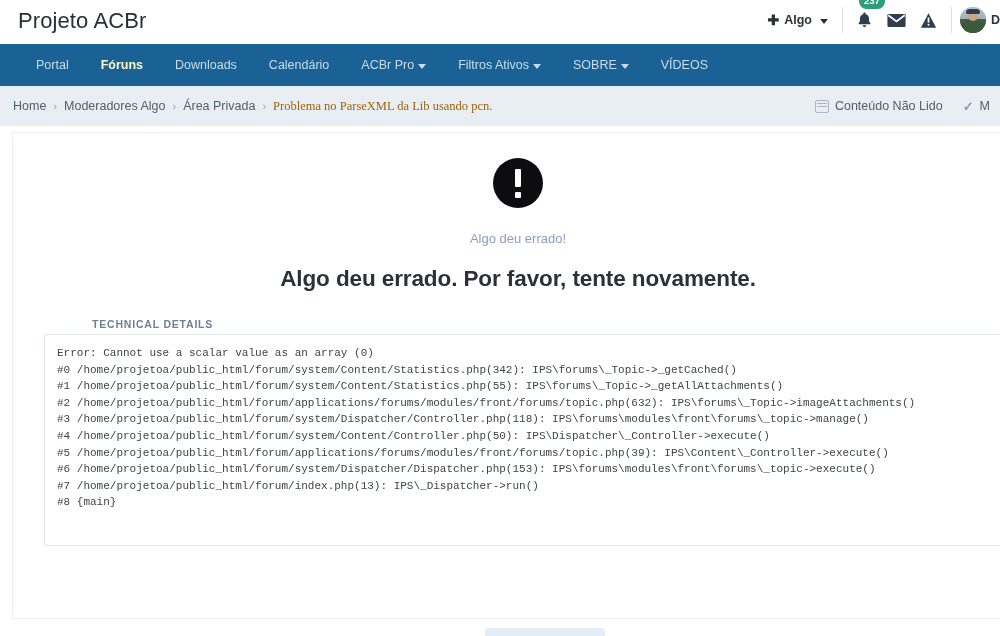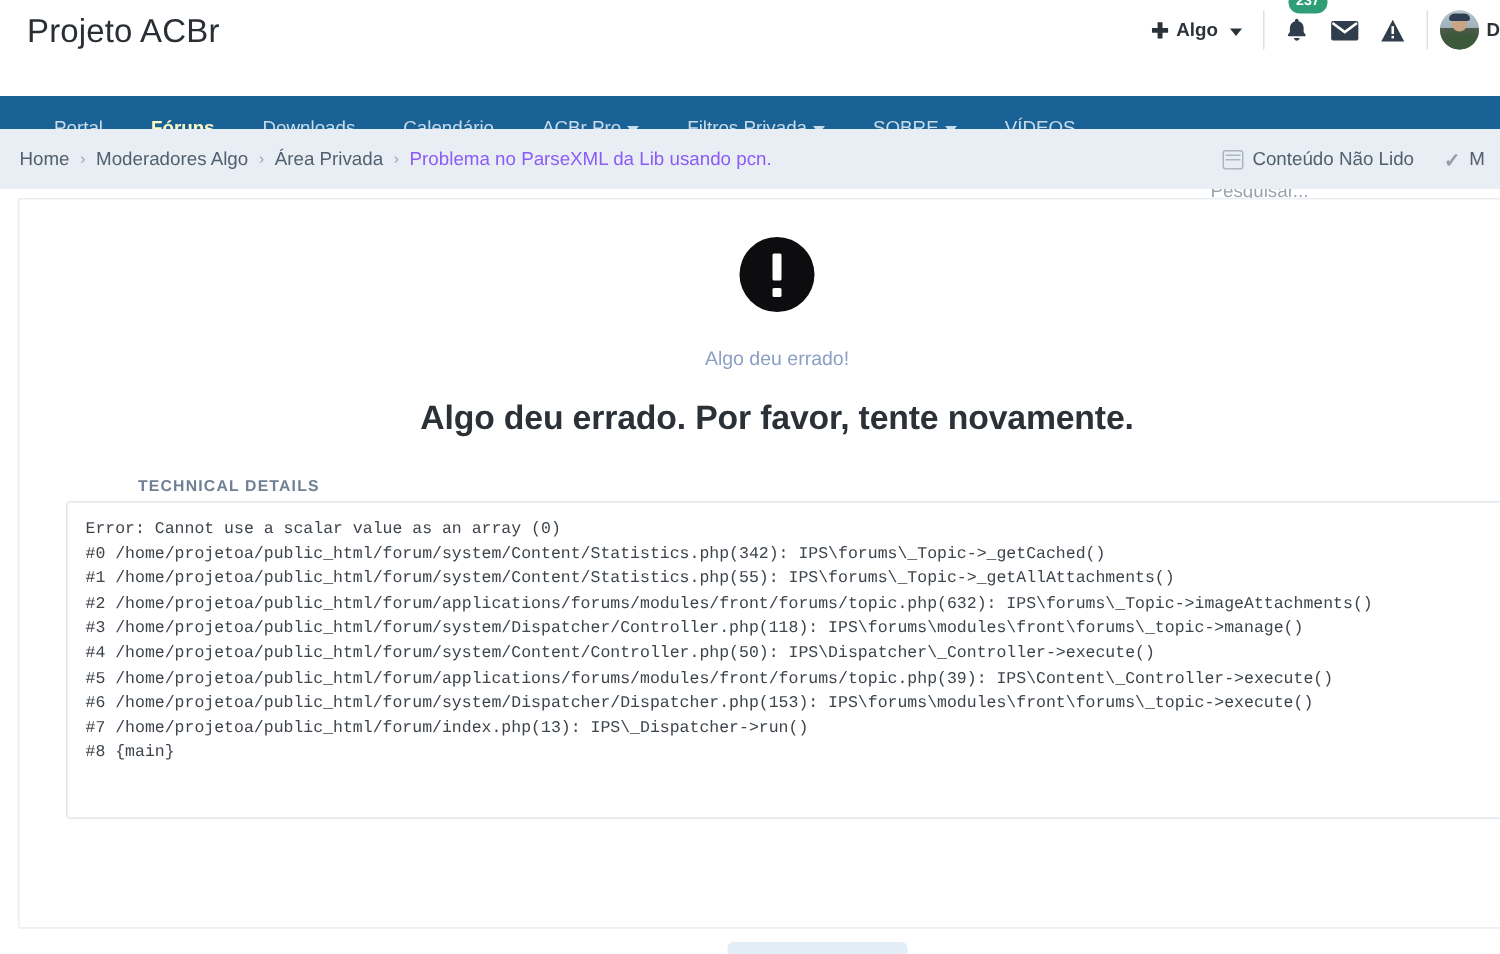--- a/index.html
+++ b/index.html
@@ -138,21 +138,20 @@
   }
 
   
   .navbar {
     position: absolute;
     left: 0; top: 44px;
     width: 1000px; height: 42px;
     background: #1a6196;
     display: flex;
     align-items: flex-end;
-    margin-top: 20px;
   }
   .nav-items {
     display: flex;
     align-items: stretch;
     height: 42px;
     padding-left: 20px;
   }
   .nav-item {
     display: flex;
     align-items: center;
@@ -226,21 +225,21 @@
     padding-left: 13px;
     font-size: 12.5px;
     color: #51606f;
     white-space: nowrap;
   }
   .crumb-sep {
     color: #9aa8b6;
     margin: 0 7px;
     font-size: 11px;
   }
-  .crumb.last { color: #8b5cf6; }
+  .crumb.last { color: #a16207; font-family: Liberation Serif, serif; }
   .crumb-right {
     position: absolute;
     right: 0; top: 0;
     height: 40px;
     display: flex;
     align-items: center;
     font-size: 12.5px;
     color: #51606f;
     white-space: nowrap;
     padding-right: 0px;
@@ -433,21 +432,21 @@
         <span>Downloads</span>
       </div>
       <div class="nav-item">
         <span>Calendário</span>
       </div>
       <div class="nav-item">
         <span>ACBr Pro</span>
         <span class="nav-caret"></span>
       </div>
       <div class="nav-item">
-        <span>Filtros Privada</span>
+        <span>Filtros Ativos</span>
         <span class="nav-caret"></span>
       </div>
       <div class="nav-item">
         <span>SOBRE</span>
         <span class="nav-caret"></span>
       </div>
       <div class="nav-item">
         <span>VÍDEOS</span>
       </div>
     </div>

